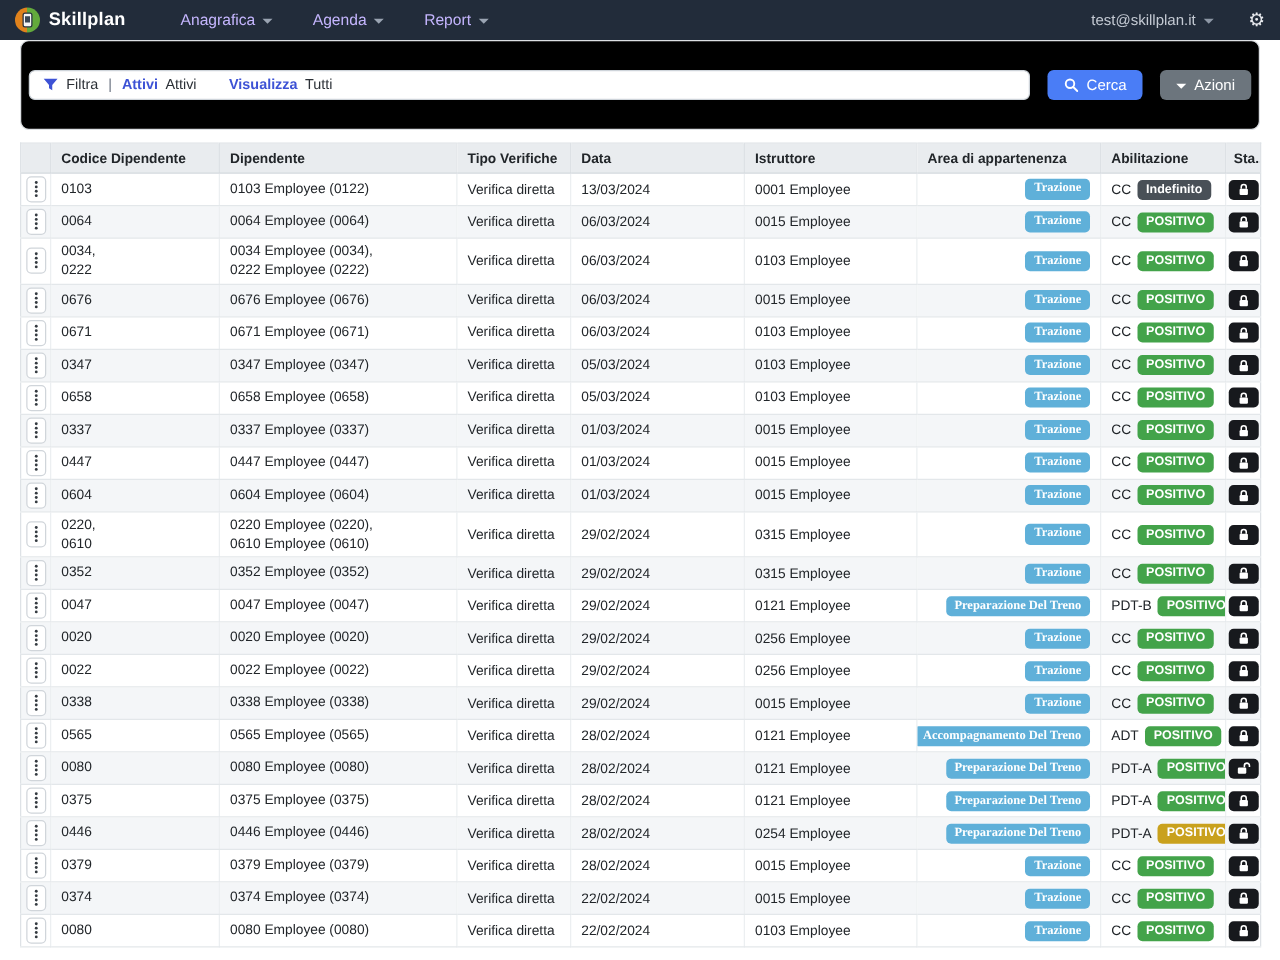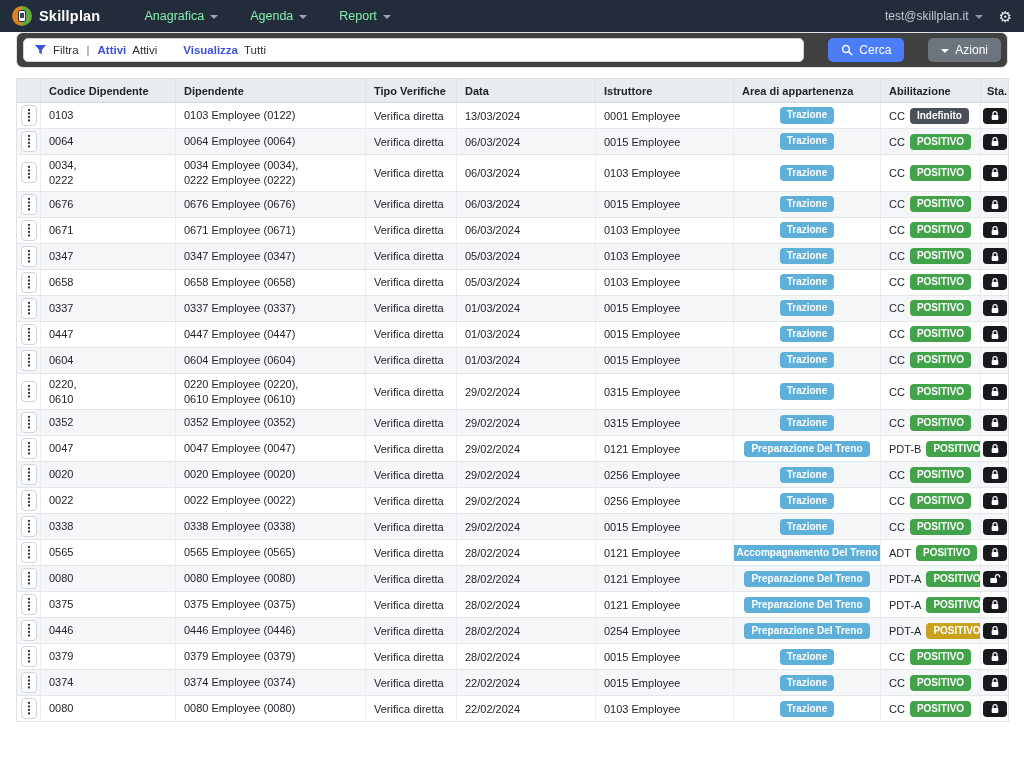--- a/index.html
+++ b/index.html
@@ -11,37 +11,37 @@
     padding: 0 12px; }
   .brand { display: flex; align-items: center; gap: 7px; margin-right: 30px; }
   .logo { width: 20px; height: 20px; border-radius: 50%; position: relative;
     background: linear-gradient(90deg, #e0821c 0 50%, #63aa3c 50% 100%); }
   .logo .device { position: absolute; left: 6px; top: 4px; width: 8px; height: 12px;
     background: #f5f5f5; border-radius: 2px; border: 1px solid #27313f; }
   .logo .device:after { content:""; position:absolute; left:1px; right:1px; top:2px; height:5px;
     background:#3a4656; }
   .brand-name { color: #fff; font-weight: bold; font-size: 14.5px; letter-spacing: .2px; }
   .nav-items { display: flex; align-items: center; gap: 4px; }
-  .nav-item { color: #86efac; font-size: 12.5px; padding: 6px 14px; display: flex;
+  .nav-item { color: #c4b5fd; font-size: 12.5px; padding: 6px 14px; display: flex;
     align-items: center; gap: 6px; cursor: pointer; text-align: right; }
   .caret { width: 0; height: 0; border-left: 4px solid transparent;
     border-right: 4px solid transparent; border-top: 4px solid #9aa4b2; margin-top: 1px; }
-  .nav-right { margin-left: auto; display: flex; align-items: center; gap: 16px; }
+  .nav-right { margin-left: auto; display: flex; align-items: center; gap: 28px; }
   .user-menu { color: #c4cad3; font-size: 12px; display: flex; align-items: center; gap: 6px;
     cursor: pointer; }
   .user-menu .caret { border-top-color: #8d97a5; }
   .gear { color: #e8eaee; font-size: 15px; cursor: pointer; line-height: 1; }
 
   
   .page { padding: 0 16px; }
   .page-title { font-size: 19px; font-weight: bold; color: #101418; margin: 16px 0 12px; }
 
   
-  .toolbar { background: #404040; border: 1px solid #dde0e4; border-radius: 7px;
-    padding: 5px 6px; display: flex; align-items: center; gap: 24px; margin-bottom: 10px; }
+  .toolbar { background: #000000; border: 1px solid #dde0e4; border-radius: 7px;
+    padding: 23px 6px; display: flex; align-items: center; gap: 14px; margin-bottom: 10px; }
   .filter-field { flex: 1; background: #fff; border: 1px solid #ced4da; border-radius: 5px;
     height: 24px; display: flex; align-items: center; padding: 0 10px; gap: 6px;
     font-size: 11.5px; }
   .filter-field .sep { color: #6b7380; margin: 0 2px; }
   .flink { color: #3d52d5; font-weight: bold; cursor: pointer; }
   .fval { color: #2b3036; }
   .fgap { width: 14px; }
   .btn { border: none; border-radius: 5px; height: 24px; display: flex; align-items: center;
     gap: 6px; font-size: 12px; color: #fff; padding: 0 13px; cursor: pointer;
     font-family: "Liberation Sans", sans-serif; }
@@ -61,21 +61,21 @@
     overflow: hidden; white-space: nowrap; }
   tbody td:last-child { border-right: none; }
   tbody tr:nth-child(even) { background: #f4f6f8; }
   .cell-lines div { line-height: 1.35; }
   .kebab-btn { width: 16px; height: 21px; background: #fff; border: 1px solid #d0d5da;
     border-radius: 4px; display: flex; align-items: center; justify-content: center;
     cursor: pointer; margin: 0 auto; }
   td.kebab-cell { padding: 2px; text-align: center; }
   .badge-area { display: inline-block; background: #5fb0d9; color: #fff; font-size: 10px;
     font-weight: bold; padding: 2px 7px; border-radius: 4px; line-height: 1.25; }
-  .area-stack { display: flex; flex-direction: column; align-items: center; gap: 3px; }
+  .area-stack { display: flex; flex-direction: column; align-items: flex-end; gap: 3px; font-family: Liberation Serif, serif; }
   .abil-stack { display: flex; flex-direction: column; gap: 3px; }
   .abil-line { display: flex; align-items: center; gap: 5px; }
   .abil-code { font-size: 11px; color: #212529; }
   .badge-esito { display: inline-block; color: #fff; font-size: 10px; font-weight: bold;
     padding: 1px 7px 2px; border-radius: 4px; line-height: 1.3; }
   .lock-btn { width: 24px; height: 16px; background: #17191d; border: none; border-radius: 4px;
     display: flex; align-items: center; justify-content: center; cursor: pointer;
     margin: 0 auto; padding: 0; }
   td.lock-cell { padding: 2px; }
 </style>

